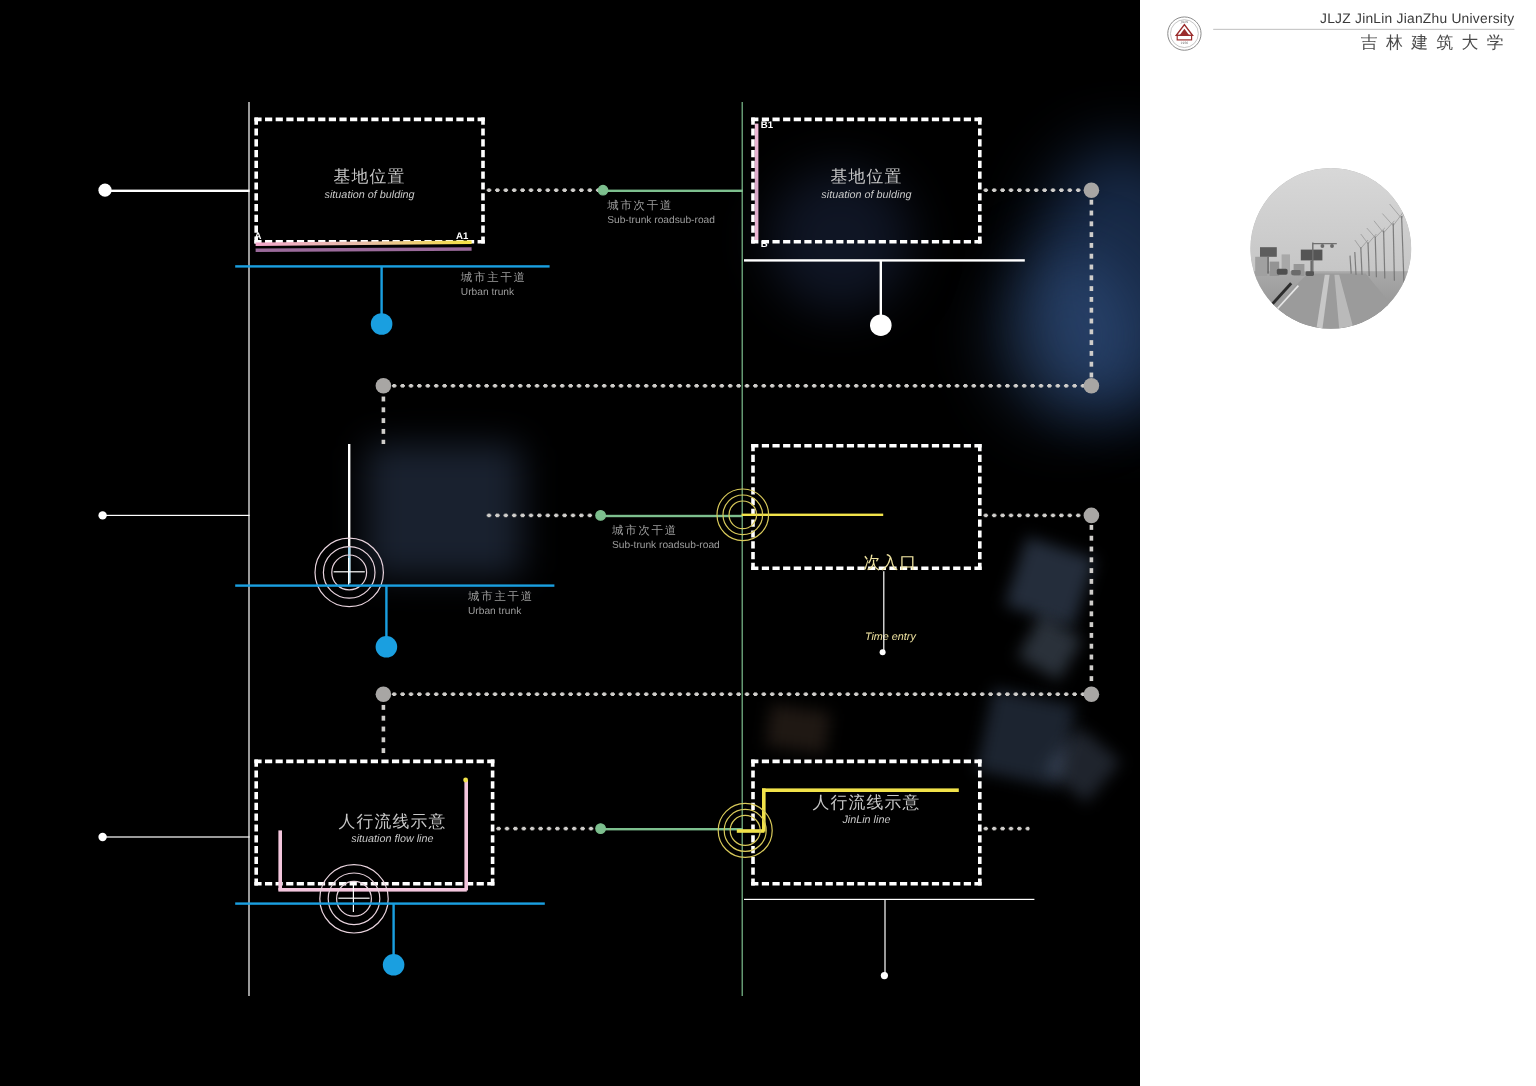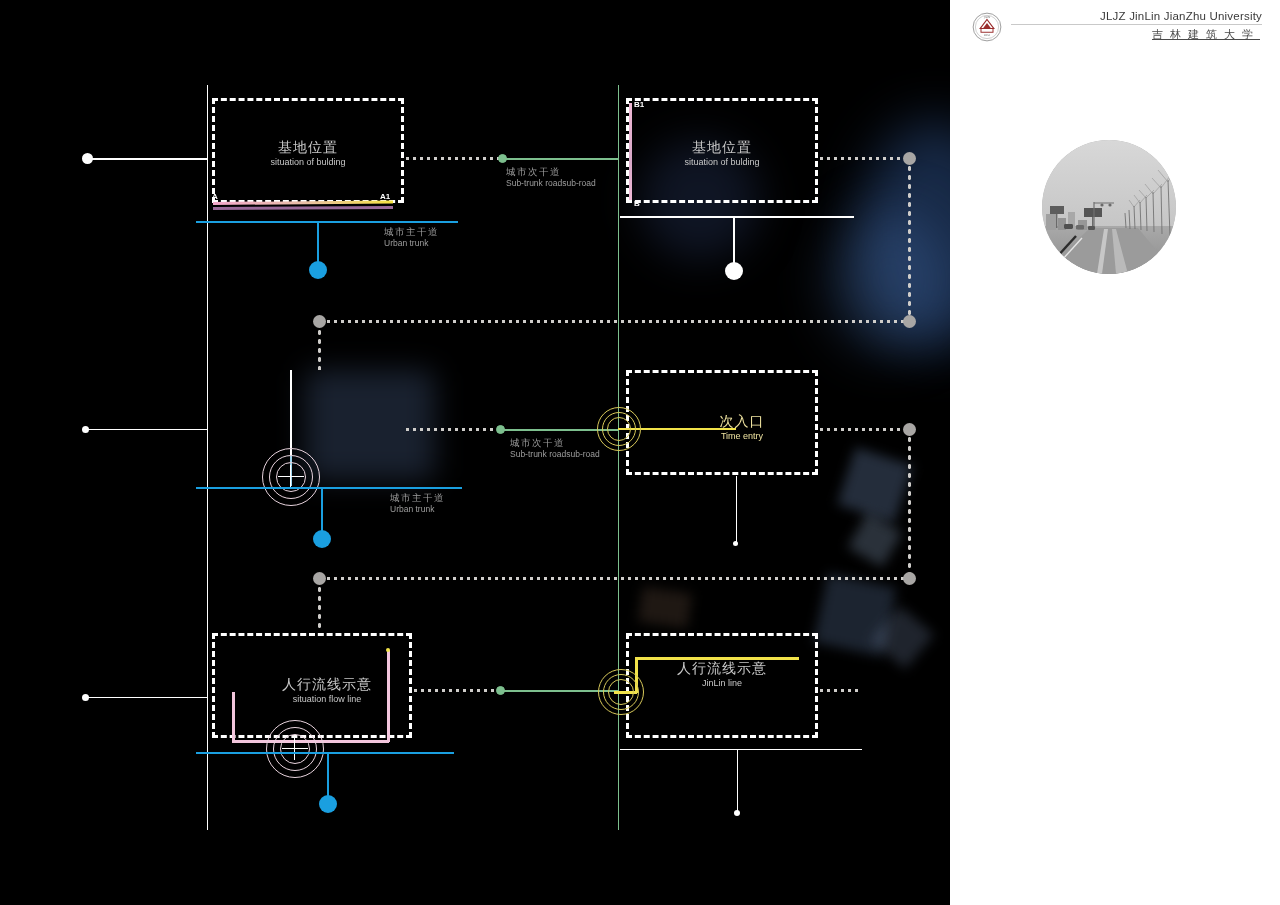--- a/index.html
+++ b/index.html
@@ -35,22 +35,22 @@
     position:absolute;
     border: 3px dashed #ffffff;
     background: transparent;
   }
   .panel-label {
     position:absolute; left:0; right:0;
     text-align:center; color:#c8c8c8;
     line-height:1.25; pointer-events:none;
   }
   .panel-label .cn { font-size:14px; letter-spacing:1px; display:block; }
-  .panel-label .en { font-size:9px; display:block; }
-  .panel-label.yellow .cn, .panel-label.yellow .en { color:#efe3a0; }
+  .panel-label .en { font-size:9px; display:block;font-style:italic; }
+  .panel-label.yellow .cn, .panel-label.yellow .en { color:#efe3a0;margin-top:47px; }
 
   
   .corner-letter {
     position:absolute; color:#ffffff; font-size:8px; font-weight:bold;
     font-family:"Liberation Sans", sans-serif;
   }
 
   
   .road { position:absolute; }
   .road-blue  { background:#1a9fe0; }
@@ -95,32 +95,32 @@
   .road-caption .cn { font-size:9.5px; letter-spacing:1.5px; display:block; }
   .road-caption .en { font-size:8.5px; display:block; }
 
   
   #sidebar {
     position:absolute; left:950px; top:0; width:330px; height:905px;
     background:#ffffff;
   }
   .uni-header {
     position:absolute; left:22px; top:10px; width:290px;
-    display:flex; align-items:flex-end; gap:9px;
+    display:flex; align-items:center; gap:9px;
   }
   .uni-logo { width:30px; height:30px; flex:0 0 30px; position:relative; }
   .uni-text { flex:1; }
   .uni-en {
     font-size:11.5px; color:#3a3a3a; letter-spacing:.2px;
     white-space:nowrap; text-align:right;
   }
   .uni-rule { height:1px; background:#c9c9c9; margin:2px 0 2px 0; }
   .uni-cn {
-    font-size:11px; color:#4a4a4a; letter-spacing:7px;
-    text-align:right; padding-right:2px;text-decoration:underline;
+    font-size:14px; color:#4a4a4a; letter-spacing:7px;
+    text-align:right; padding-right:2px;
   }
 
   .photo-circle {
     position:absolute; left:1042px; top:140px; width:134px; height:134px;
     border-radius:50%; overflow:hidden; background:#b9b9b9;
   }
 </style>
 </head>
 <body>
 

